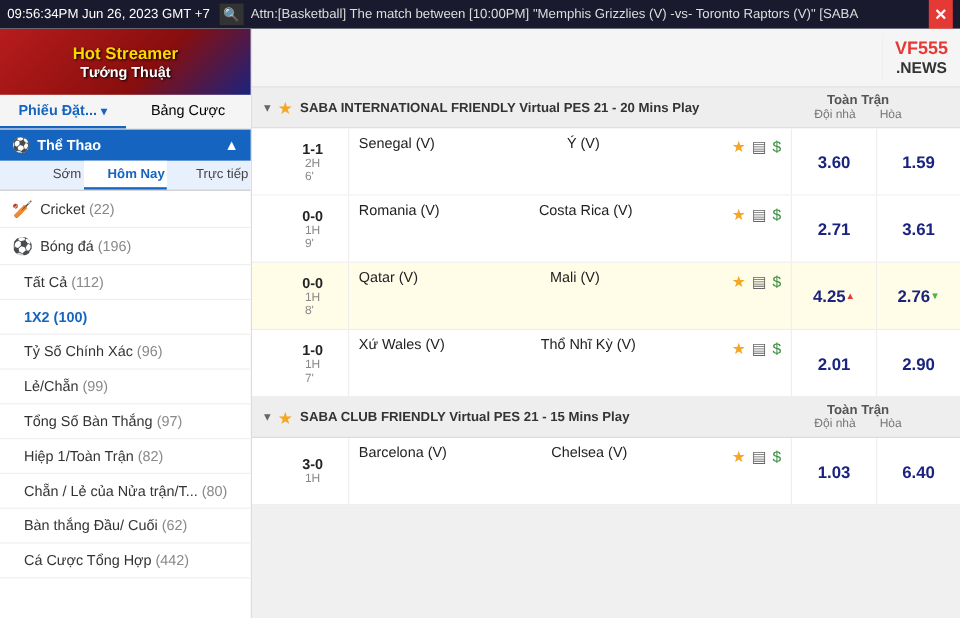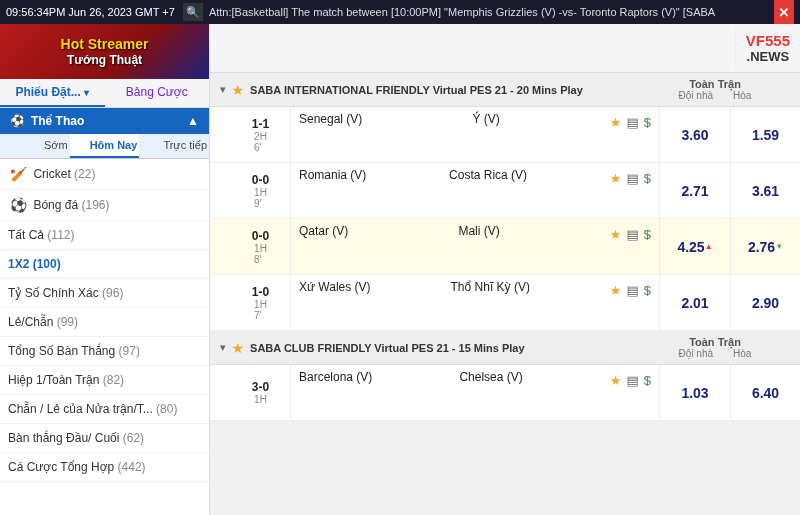--- a/index.html
+++ b/index.html
@@ -84,21 +84,21 @@
       display: flex;
       border-bottom: 1px solid #ddd;
       background: #f5f5f5;
     }
     .sidebar-tab {
       flex: 1;
       text-align: center;
       padding: 6px 4px;
       font-size: 12px;
       cursor: pointer;
-      color: #6d28d9;
+      color: #000000;
       border-bottom: 2px solid transparent;
     }
     .sidebar-tab.active { color: #1565c0; border-bottom: 2px solid #1565c0; font-weight: bold; }
     .sidebar-tab-arrow { font-size: 10px; }
 
     
     .sports-header {
       background: #1565c0;
       color: #fff;
       padding: 6px 10px;
@@ -136,21 +136,21 @@
       align-items: center;
       padding: 7px 10px;
       cursor: pointer;
       border-bottom: 1px solid #f0f0f0;
       color: #333;
       font-size: 12px;
     }
     .sidebar-item.active { color: #1565c0; font-weight: bold; }
     .sidebar-item-icon { margin-right: 6px; font-size: 14px; }
     .sidebar-item-label { flex: 1; }
-    .sidebar-item.sub { padding-left: 8px; }
+    .sidebar-item.sub { padding-left: 20px; }
 
     
     .main {
       flex: 1;
       overflow-y: auto;
       background: #f0f0f0;
     }
 
     .match-container {
       display: flex;

